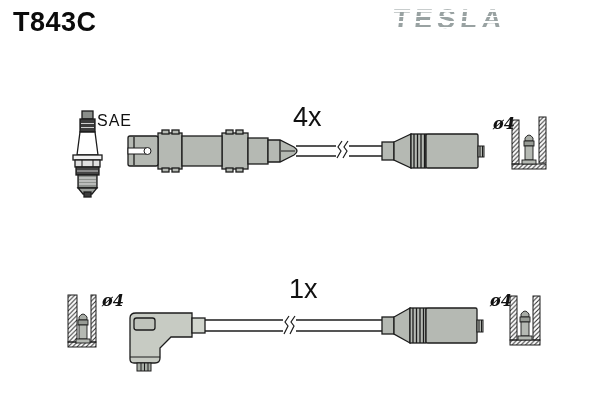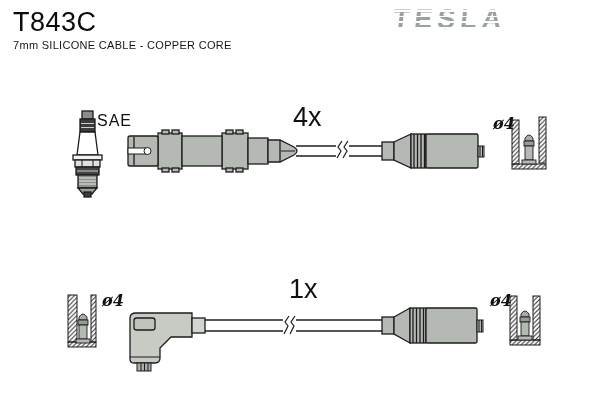--- a/index.html
+++ b/index.html
@@ -3,21 +3,21 @@
 <meta charset="utf-8">
 <style>
   html,body{margin:0;padding:0;}
   body{
     width:600px;height:400px;position:relative;overflow:hidden;
     background:#ffffff;font-family:"Liberation Sans",sans-serif;
   }
   .drawing-canvas{position:absolute;left:0;top:0;}
   .header{position:absolute;left:13px;top:8px;z-index:2;}
   .part-number{
-    font-size:27px;font-weight:normal;color:#0b0b0b;letter-spacing:0.5px;line-height:1.05;
+    font-size:27px;font-weight:bold;color:#0b0b0b;letter-spacing:0.5px;line-height:1.05;
   }
   .subtitle{
     font-size:11px;color:#161616;letter-spacing:0.3px;margin-top:3px;
   }
   .brand-logo{
     position:absolute;left:393px;top:6px;z-index:2;
     font-size:27px;font-weight:bold;color:#99a2a2;
     letter-spacing:5px;transform:skewX(-6deg);
     line-height:1;
   }
@@ -29,21 +29,20 @@
   .svg-label{fill:#111111;}
   .qty-label{font-size:27px;font-family:"Liberation Sans",sans-serif;}
   .sae-label{font-size:16px;letter-spacing:1px;font-family:"Liberation Sans",sans-serif;}
   .dia-label{font-size:16px;font-style:italic;font-weight:bold;font-family:"DejaVu Serif",serif;}
 </style>
 </head>
 <body>
 
 <div class="header">
   <div class="part-number">T843C</div>
-  <div class="subtitle">7mm SILICONE CABLE - COPPER CORE</div>
 </div>
 
 <div class="brand-logo">TESLA</div>
 
 <svg class="drawing-canvas" width="600" height="400" viewBox="0 0 600 400" xmlns="http://www.w3.org/2000/svg">
   <defs>
     <pattern id="hatch" width="4.5" height="4.5" patternUnits="userSpaceOnUse">
       <path d="M-1,1 l2,-2 M0,4.5 l4.5,-4.5 M3.5,5.5 l2,-2" stroke="#2a2a2a" stroke-width="1"></path>
     </pattern>
   </defs>

